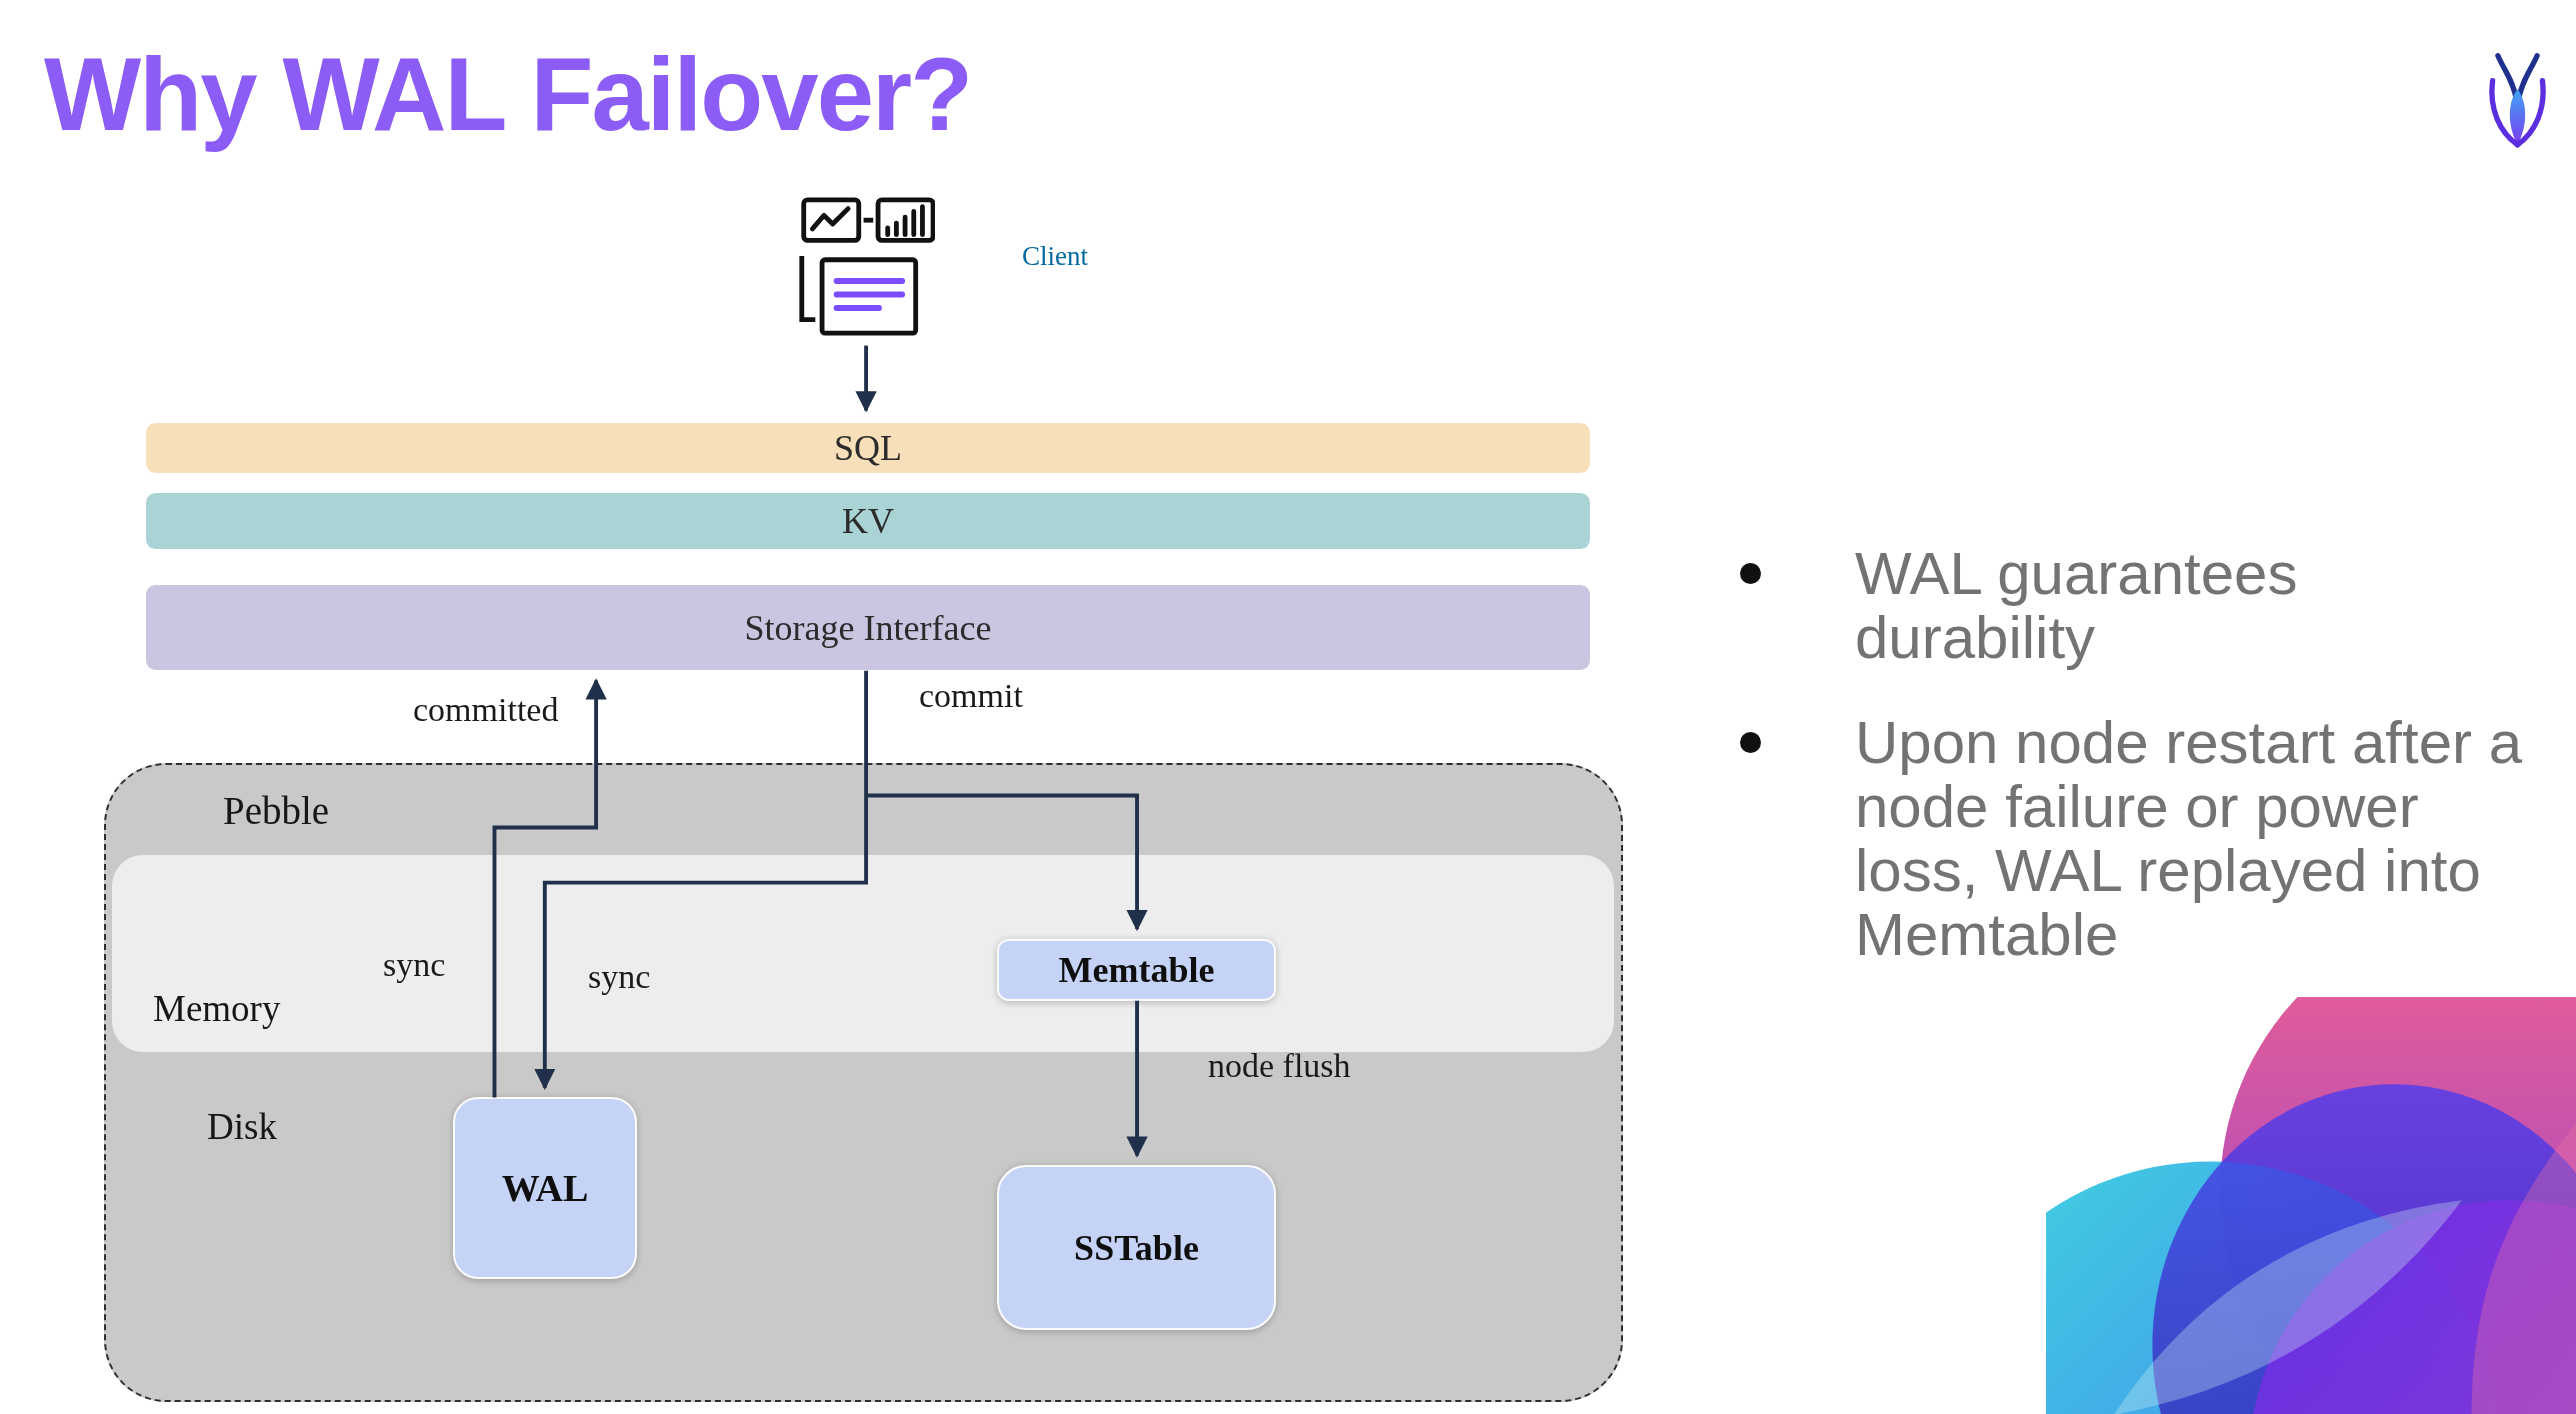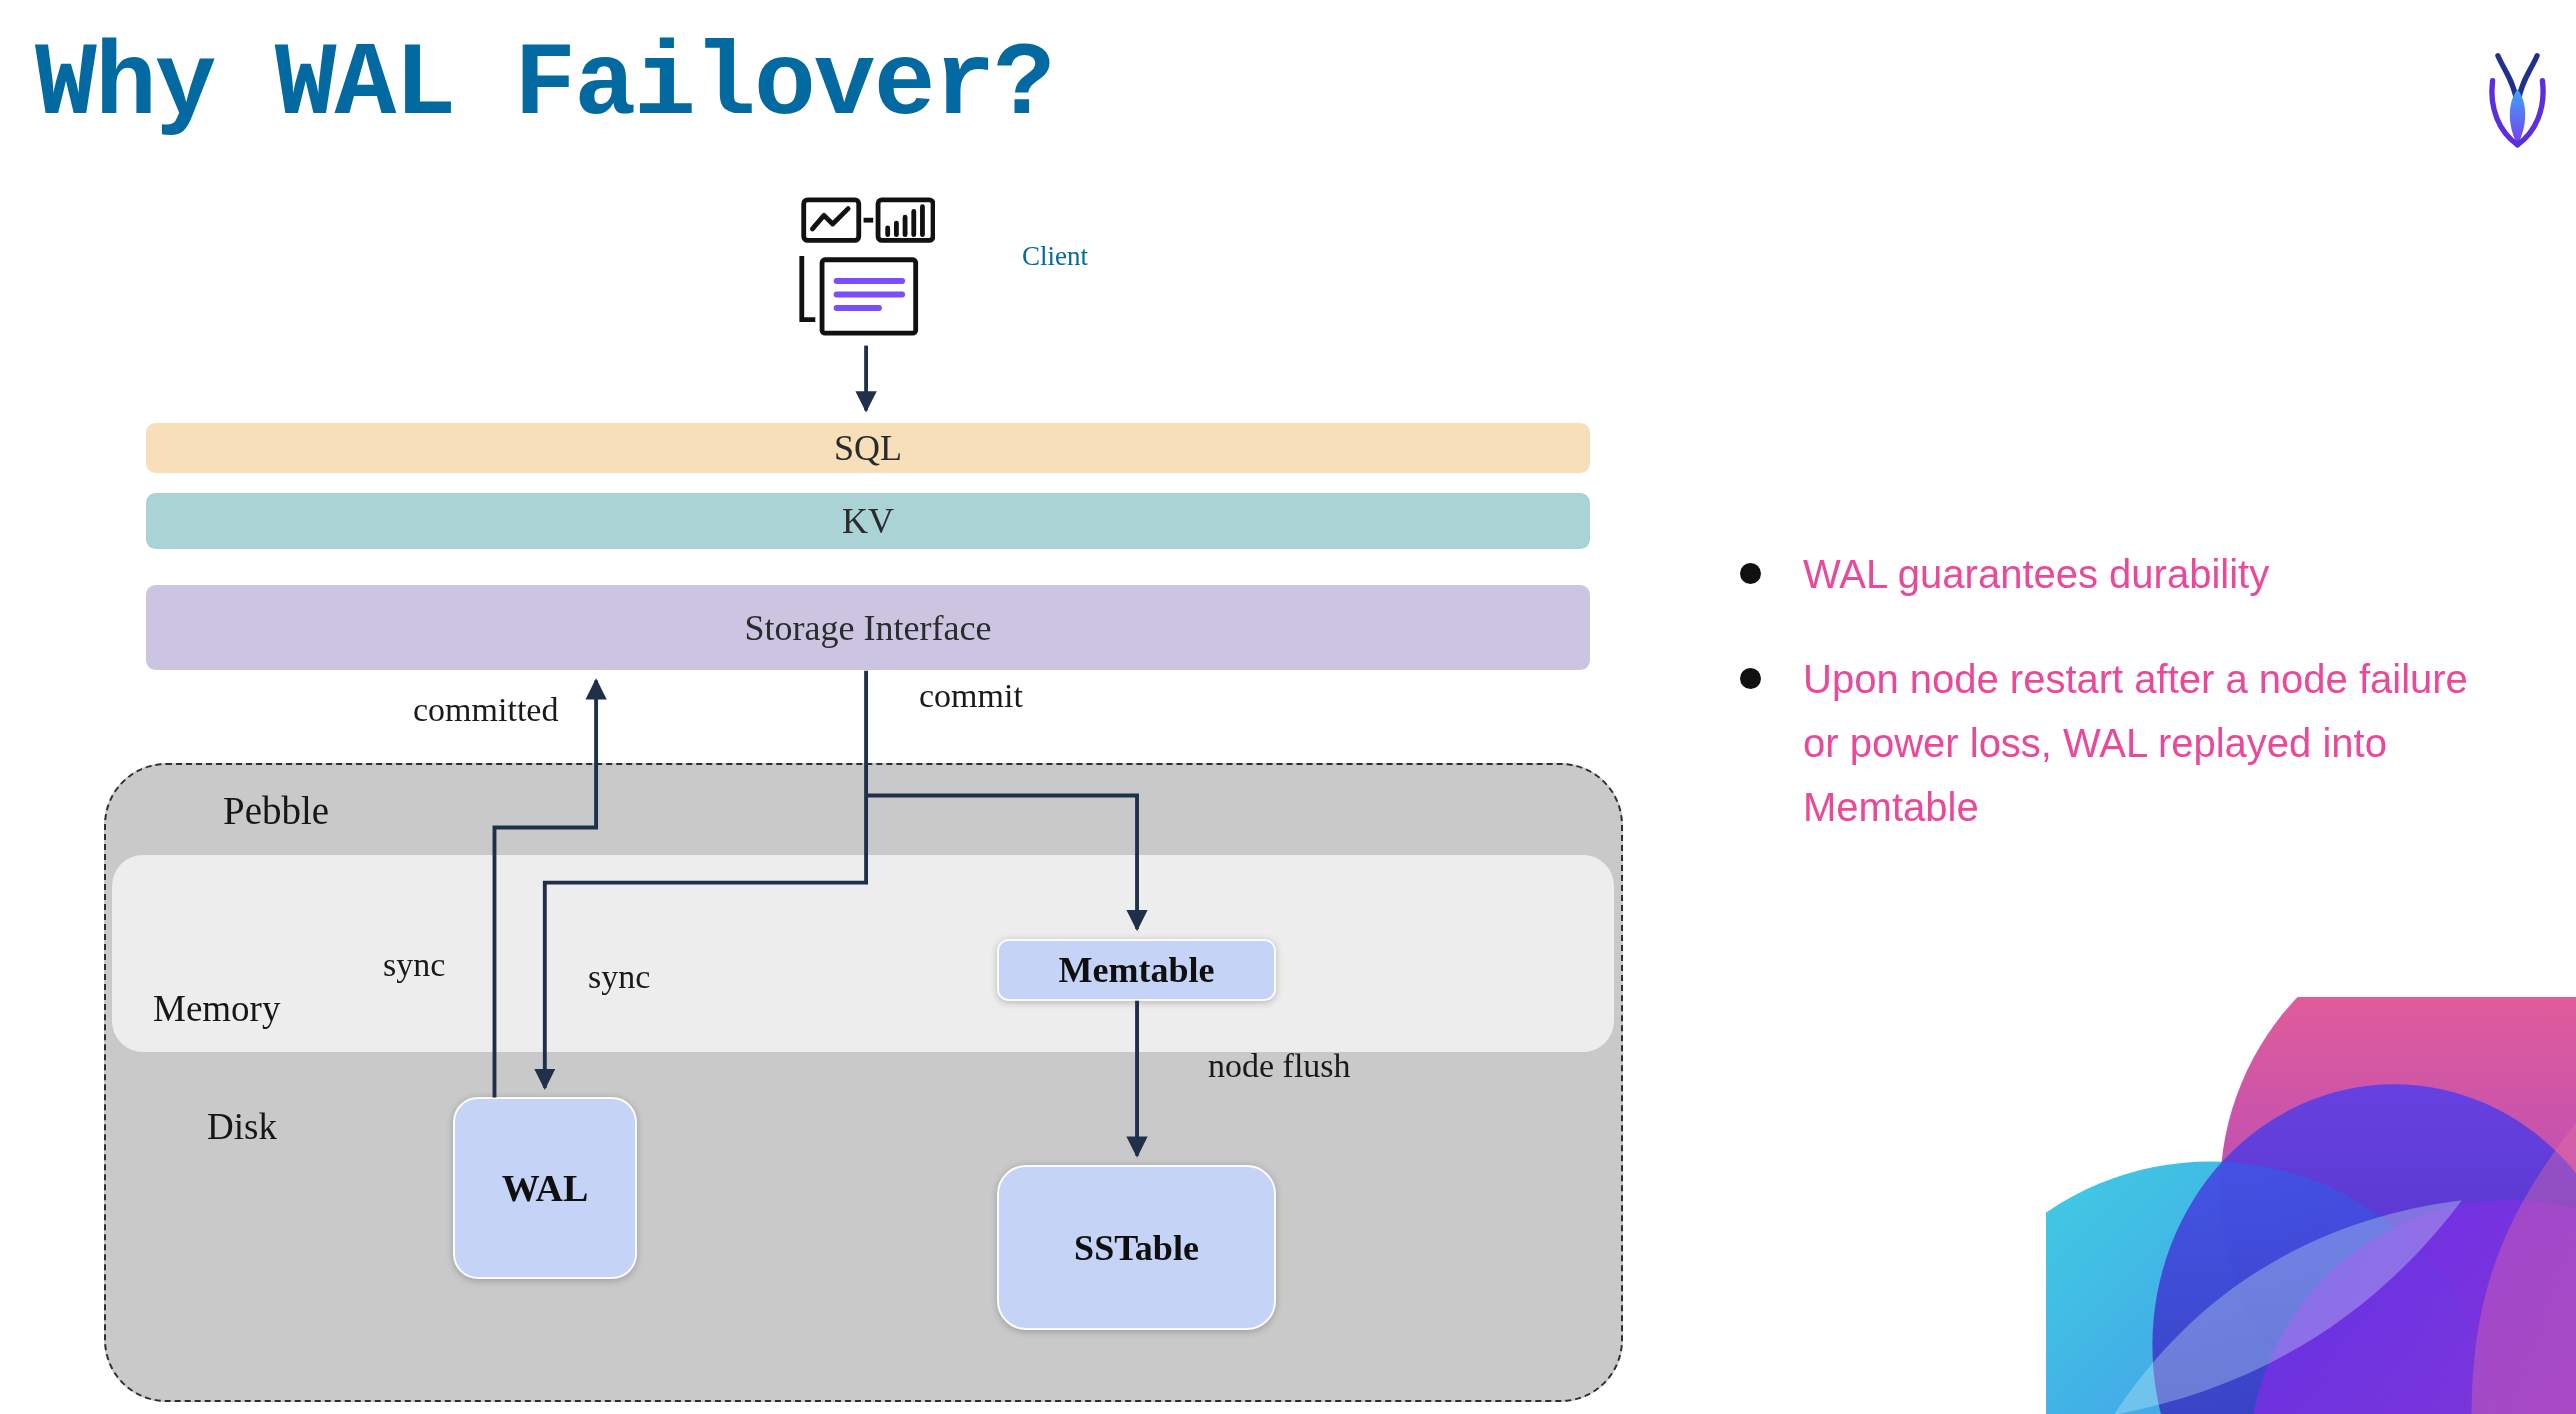--- a/index.html
+++ b/index.html
@@ -6,23 +6,23 @@
   body{
     width:2576px;height:1415px;
     background:#ffffff;
     font-family:"Liberation Sans", sans-serif;
     overflow:hidden;
   }
   .slide{position:relative;width:2576px;height:1415px;background:#fff;overflow:hidden;}
 
   
   .slide-title{
-    position:absolute;left:35px;top:27px;margin:0;
-    font-family:Liberation Mono, monospace;
-    font-size:103px;font-weight:800;letter-spacing:-1.9px;color:#0369a1;
+    position:absolute;left:35px;top:27px;margin:9px;
+    font-family:Liberation Sans, sans-serif;
+    font-size:103px;font-weight:800;letter-spacing:-1.9px;color:#8b5cf6;
   }
 
   
   .logo{position:absolute;left:2473px;top:48px;width:89px;height:108px;}
 
   
   .client-icon{position:absolute;left:796px;top:194px;width:139px;height:145px;}
   .client-label{
     position:absolute;left:1022px;top:241px;
     font-family:"Liberation Serif", serif;font-size:27px;color:#0369a1;
@@ -77,22 +77,22 @@
   #lbl-async{left:1208px;top:1047px;}
 
   
   .arrows{position:absolute;left:0;top:0;width:2576px;height:1415px;pointer-events:none;z-index:5;}
 
   
   .bullets{position:absolute;left:1740px;top:542px;width:803px;}
   .bullet{display:flex;align-items:flex-start;margin-bottom:41px;}
   .bullet .dot{width:21px;height:21px;border-radius:50%;background:#101010;margin-top:21px;flex:none;}
   .bullet .bullet-text{
-    margin-left:42px;width:677px;
-    font-size:40px;line-height:64px;color:#ec4899;
+    margin-left:94px;width:677px;
+    font-size:60px;line-height:64px;color:#737373;
     font-family:"Liberation Sans", sans-serif;
   }
 
   
   .brand-art{position:absolute;right:0;bottom:0;width:530px;height:418px;z-index:1;}
 </style>
 </head>
 <body>
 
 <div class="slide">

